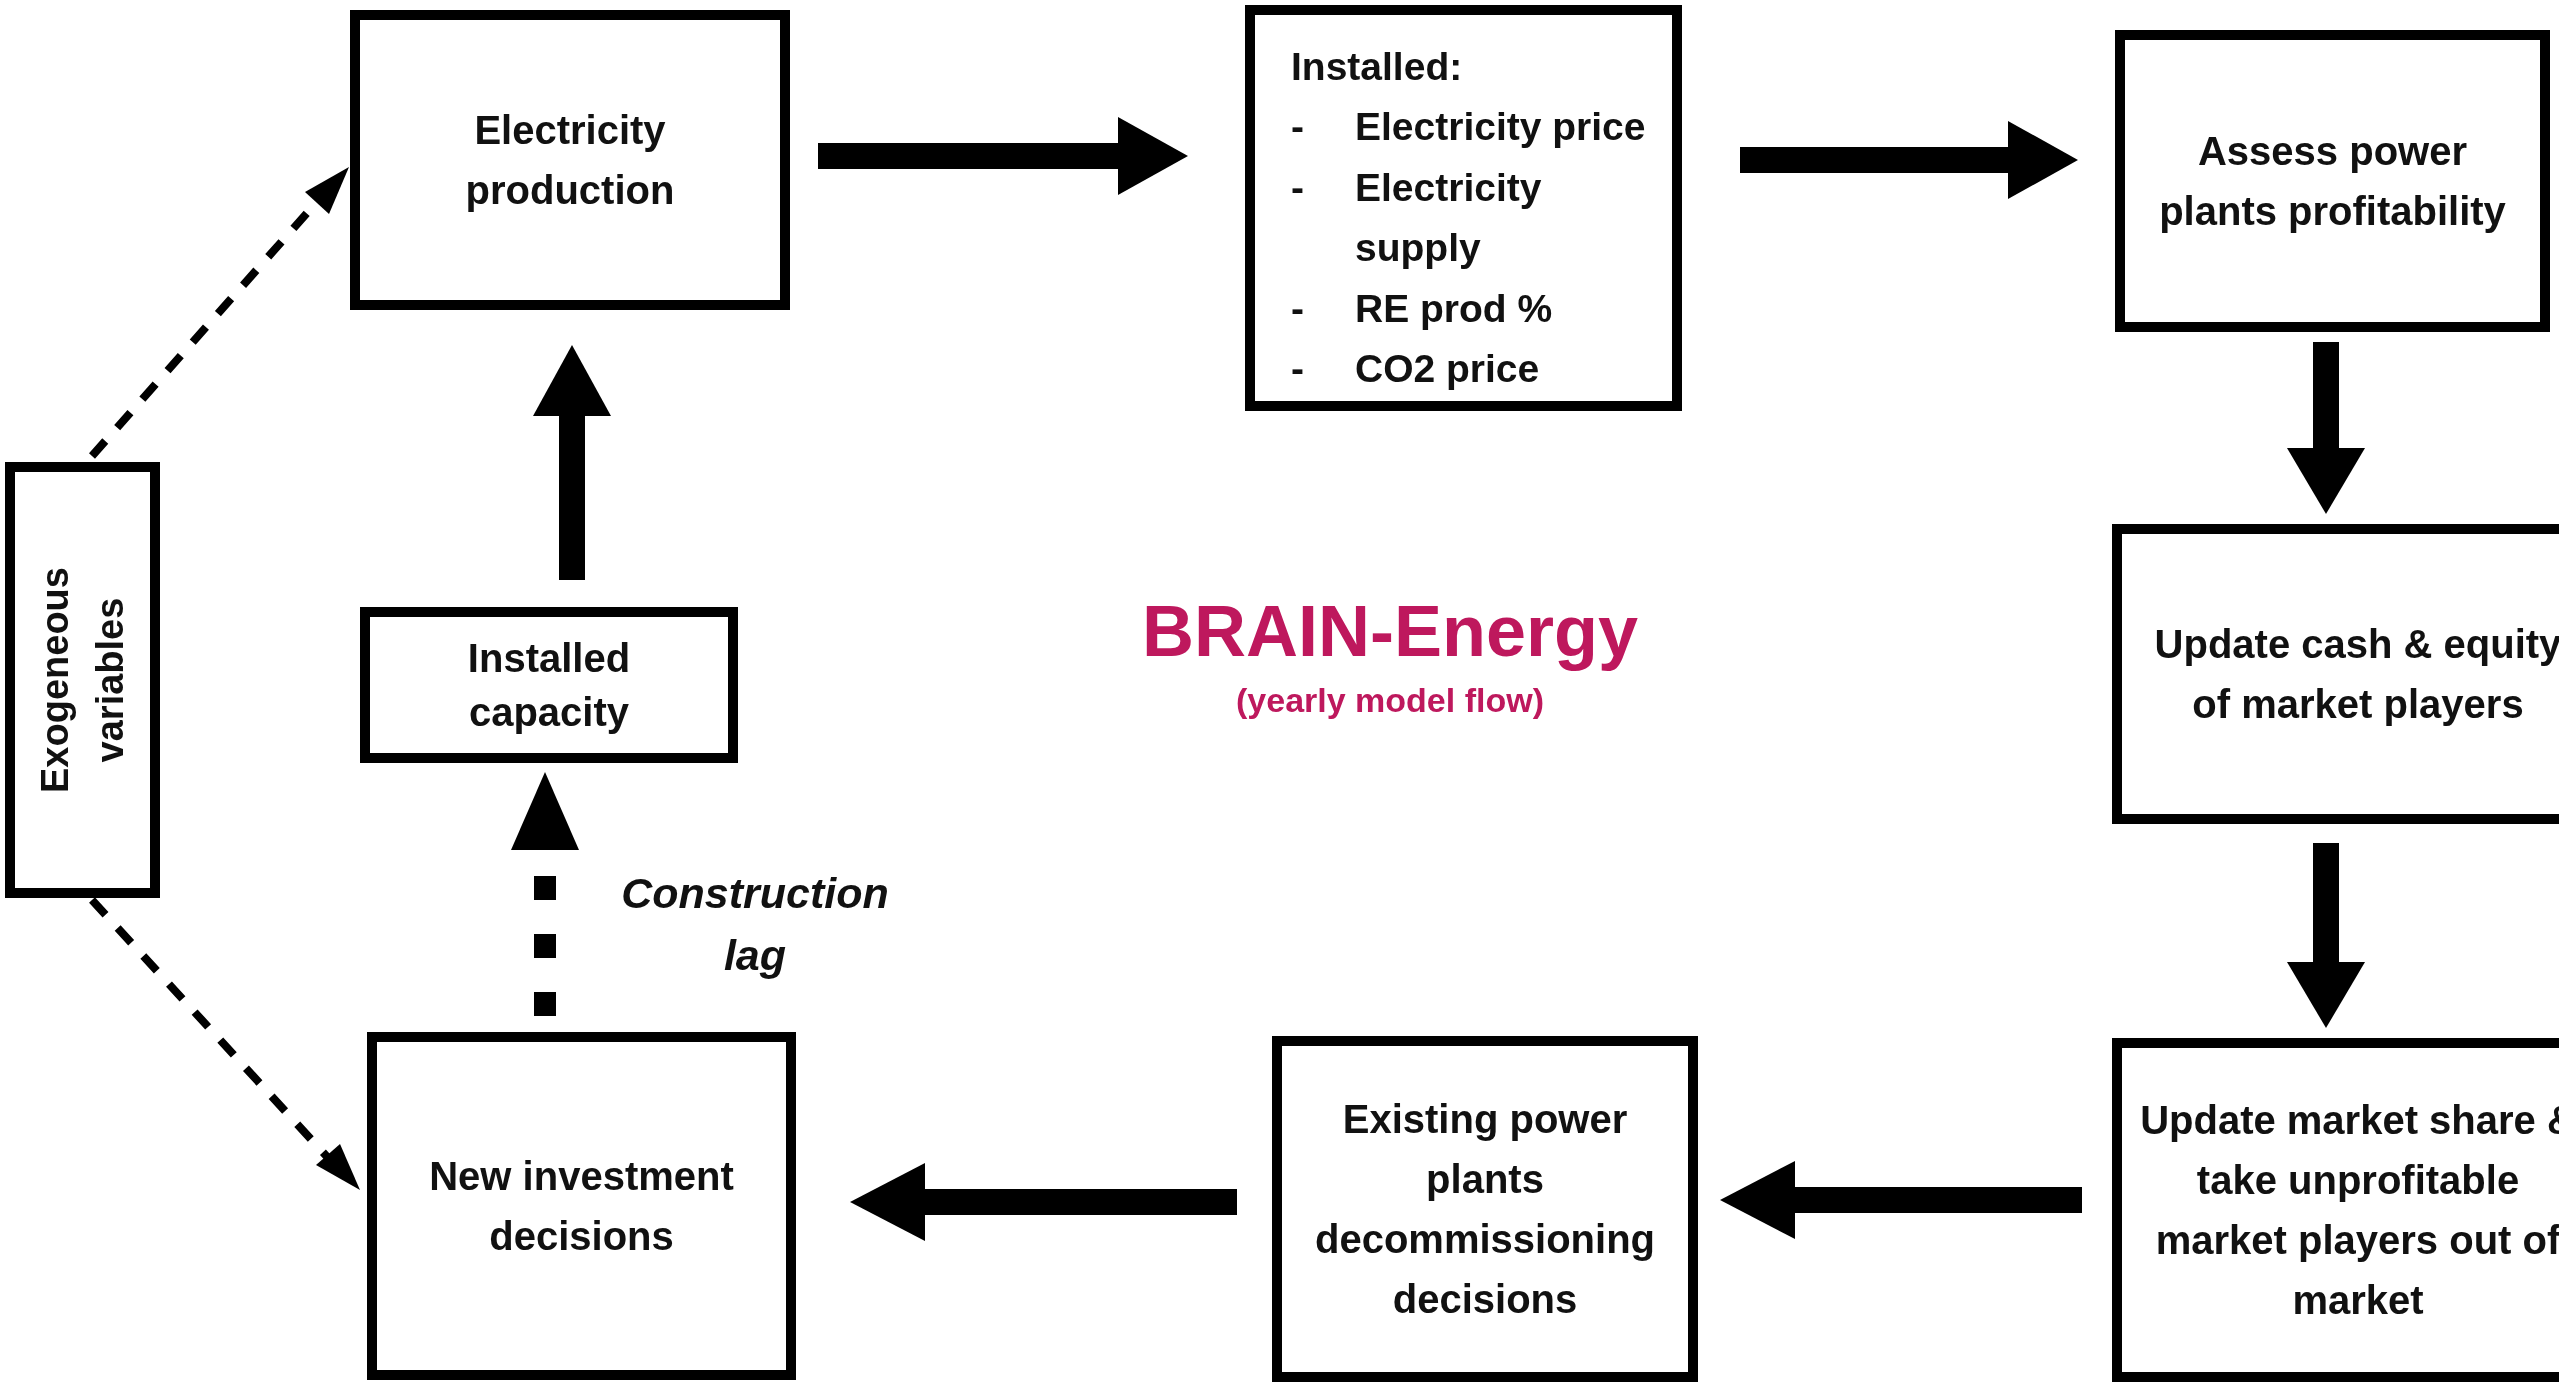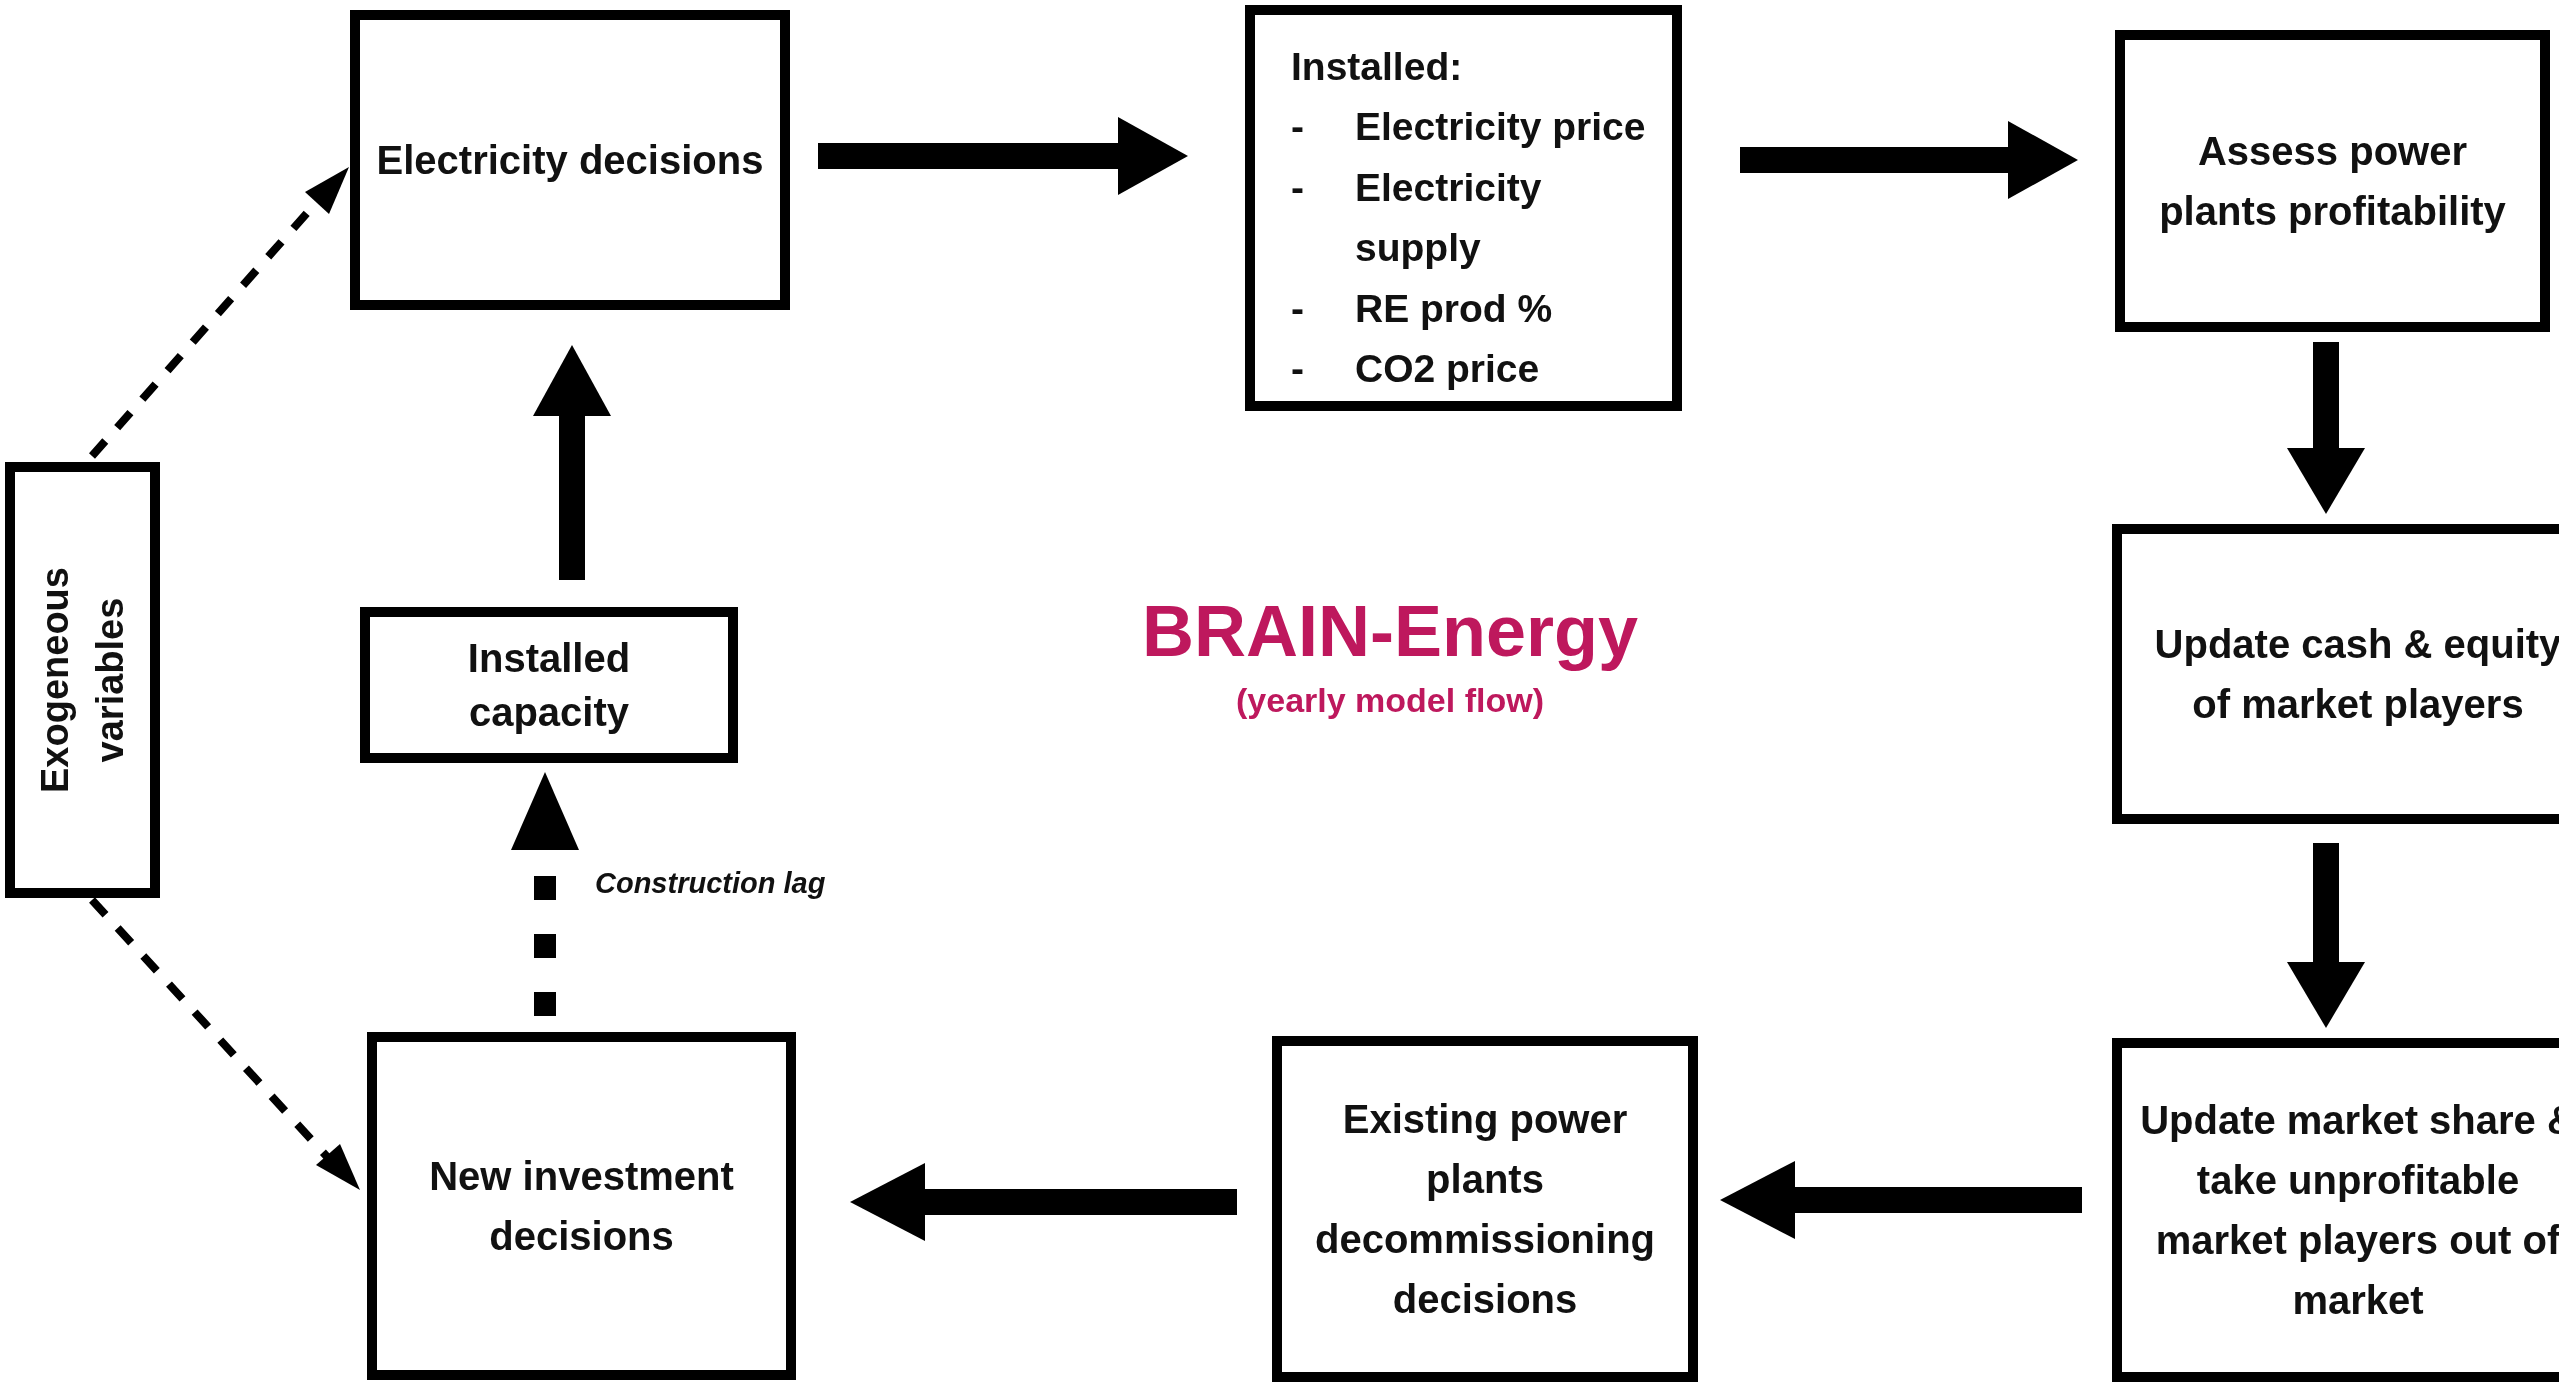--- a/index.html
+++ b/index.html
@@ -53,22 +53,22 @@
 
   .title-block {
     position: absolute; left: 1080px; top: 592px; width: 620px;
     text-align: center; color: #be185d;
   }
   .title-block .main-title  { font-size: 72px; font-weight: bold; margin: 0; line-height: 1.1; }
   .title-block .sub-title   { font-size: 34px; font-weight: bold; margin-top: 10px; }
 
   .lag-label {
     position: absolute; left: 585px; top: 862px; width: 340px;
-    font-size: 29px; font-weight: bold; font-style: italic;
-    line-height: 1.45; text-align: left; color: #111111; margin-left: 10px;
+    font-size: 43px; font-weight: bold; font-style: italic;
+    line-height: 1.45; text-align: center; color: #111111;
   }
 </style>
 </head>
 <body>
 
 <div class="canvas">
 
   <svg class="arrows" width="2559" height="1384" viewBox="0 0 2559 1384" aria-hidden="true">
 
     <g>
@@ -120,21 +120,21 @@
       <line x1="92" y1="900" x2="330" y2="1160" stroke="#000" stroke-width="8" stroke-dasharray="20 18"></line>
       <polygon points="360,1190 316,1165 340,1144" fill="#000"></polygon>
     </g>
   </svg>
 
   <div class="box exogeneous">
     <div class="exo-label">Exogeneous variables</div>
   </div>
 
   <div class="box electricity-production">
-    <div class="label">Electricity decisions</div>
+    <div class="label">Electricity production</div>
   </div>
 
   <div class="box emergent">
     <div class="emergent-inner">
       <div>Installed:</div>
       <div class="em-item">
         <span class="em-dash">-</span>
         <span>Electricity price</span>
       </div>
       <div class="em-item">

